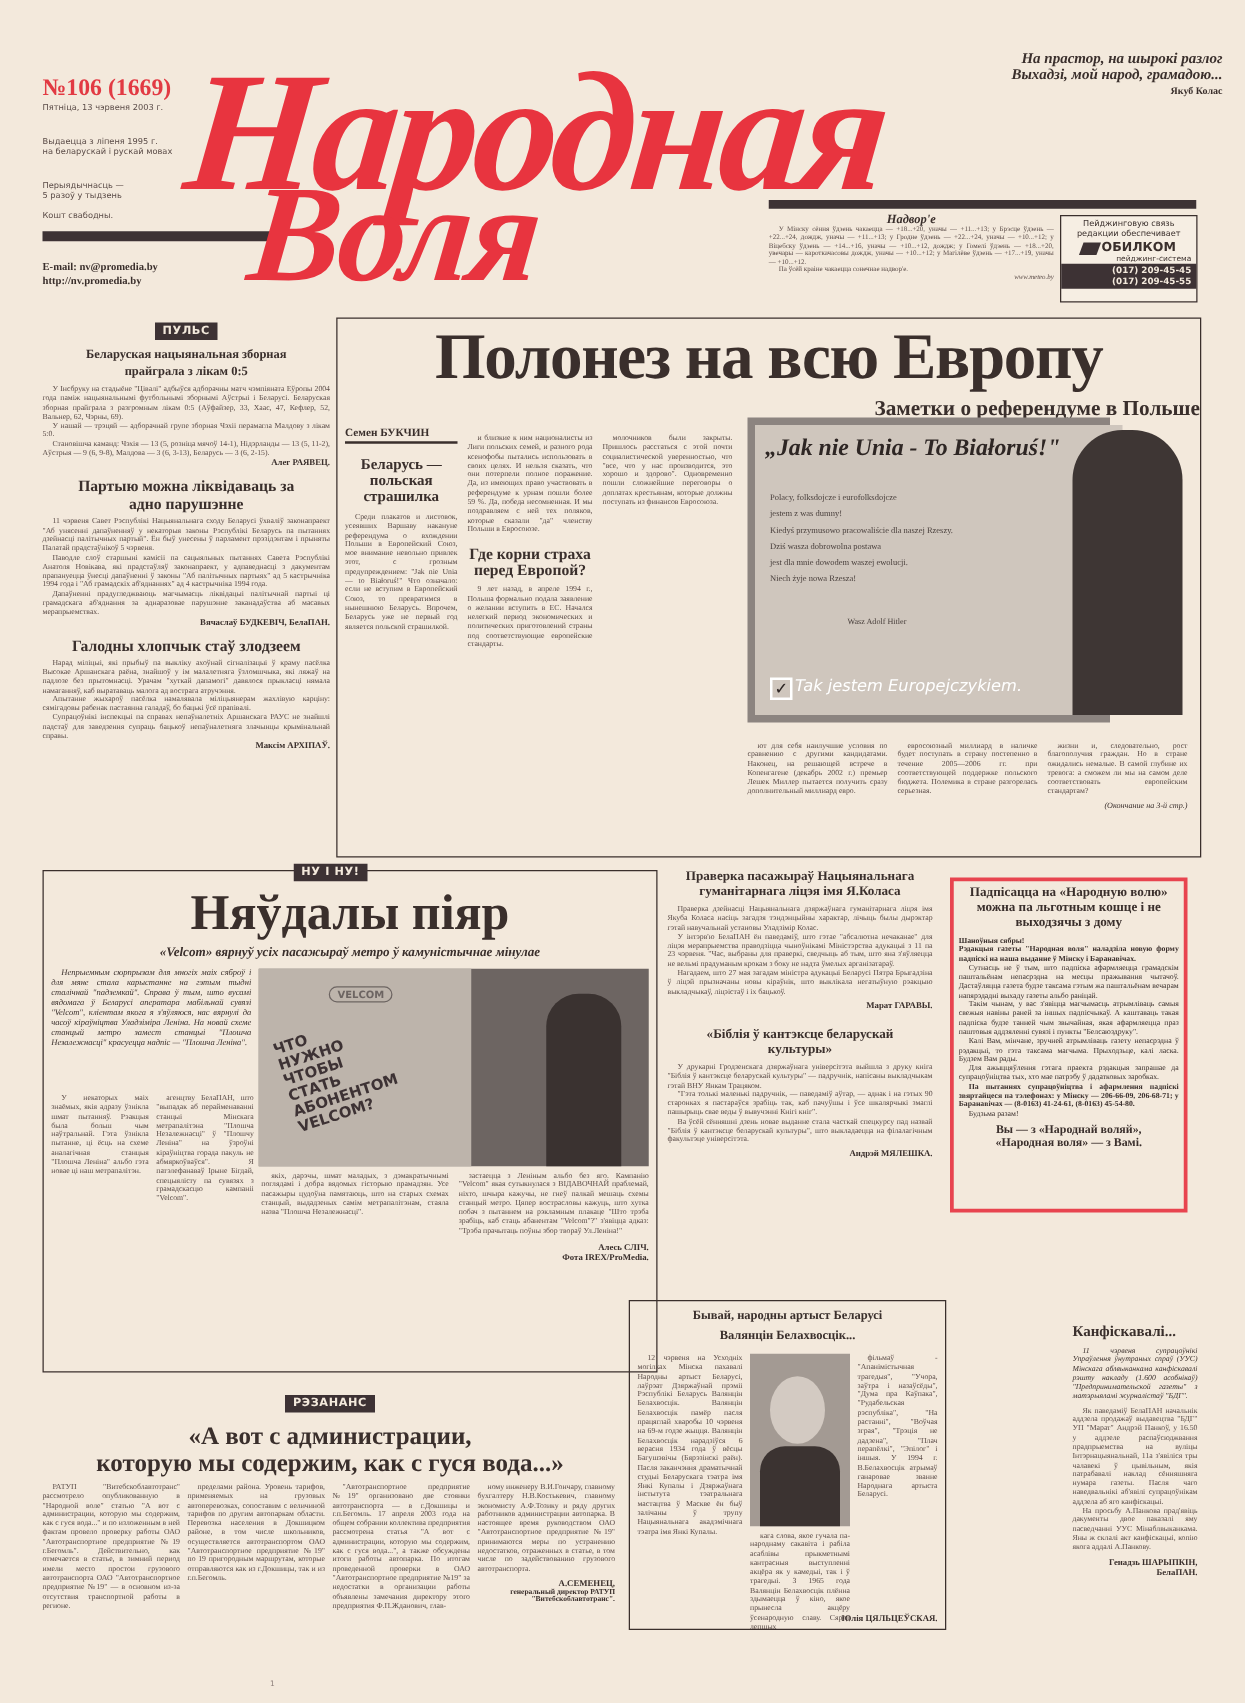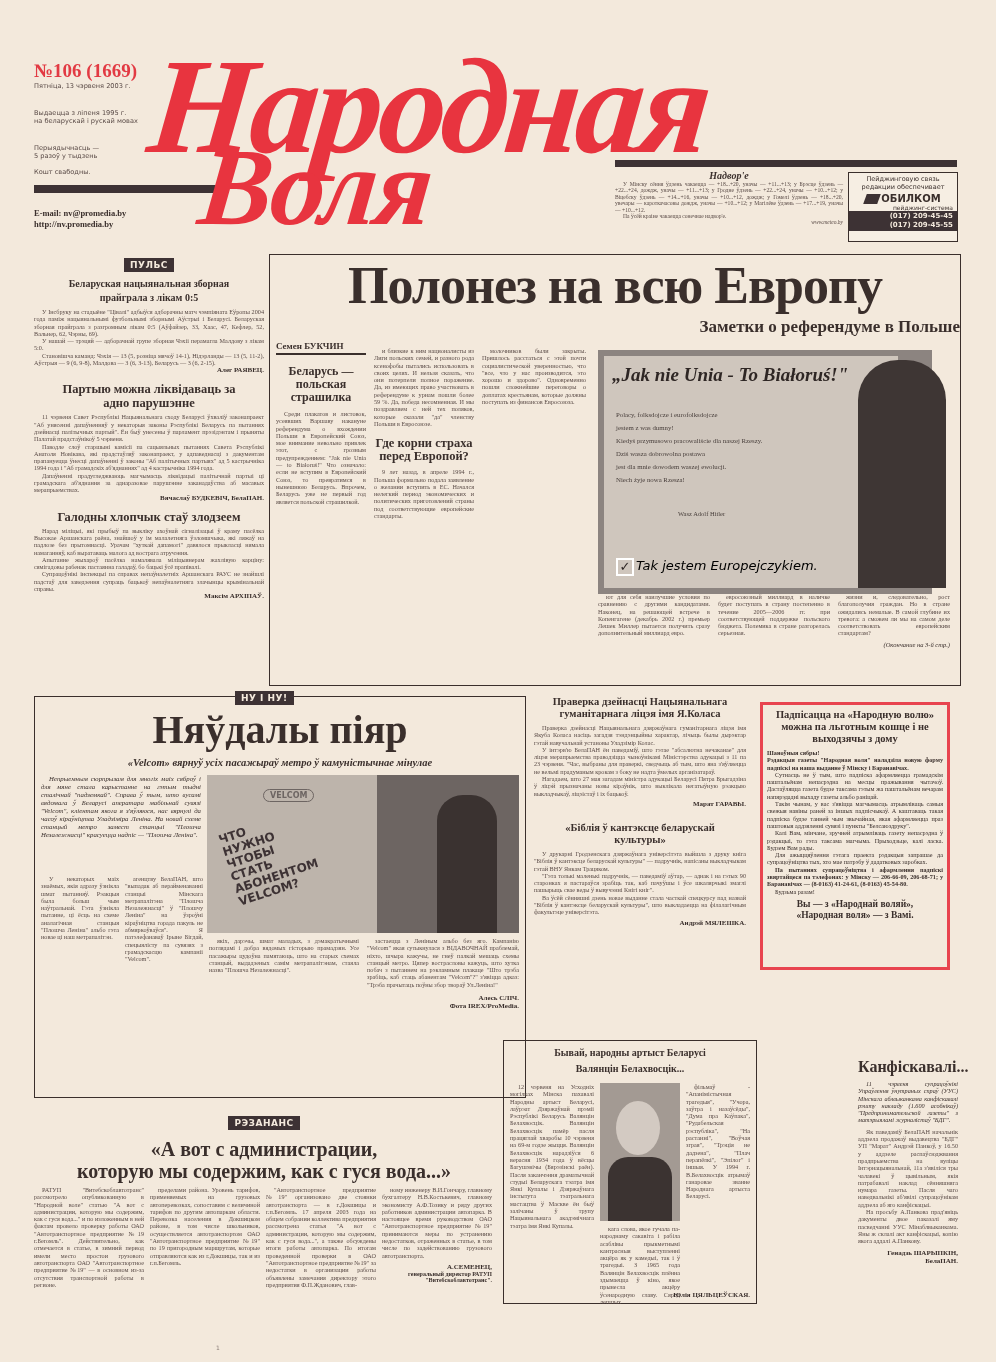--- a/index.html
+++ b/index.html
@@ -29,20 +29,25 @@
     <div>5 разоў у тыдзень</div>
     <div style="margin-top:7px;">Кошт свабодны.</div>
   </div>
   <div class="abs" style="left:34px;top:185px;width:182px;height:8px;background:#3d3234;"></div>
   <div class="abs serif" style="left:34px;top:208px;font-size:8.5px;font-weight:bold;color:#3a2f2c;">E-mail: nv@promedia.by</div>
   <div class="abs serif" style="left:34px;top:219px;font-size:8.5px;font-weight:bold;color:#3a2f2c;">http://nv.promedia.by</div>
 
   <div class="abs serif" style="left:150px;top:38px;font-size:136px;line-height:136px;font-style:italic;font-weight:bold;color:#e8343f;letter-spacing:-4px;transform:skewX(-6deg);">Народная</div>
   <div class="abs serif" style="left:200px;top:132px;font-size:110px;line-height:110px;font-style:italic;font-weight:bold;color:#e8343f;letter-spacing:-2px;transform:skewX(-6deg);">Воля</div>
 
+  <div class="abs serif it" style="left:760px;top:40px;width:218px;text-align:right;font-weight:bold;font-size:12px;line-height:13px;color:#3a2f2c;">
+    <div>На прастор, на шырокі разлог</div>
+    <div>Выхадзі, мой народ, грамадою...</div>
+    <div style="font-size:8px;font-style:normal;">Якуб Колас</div>
+  </div>
 
   <div class="abs" style="left:615px;top:160px;width:342px;height:7px;background:#3d3234;"></div>
 
   <div class="abs" style="left:615px;top:170px;width:228px;">
     <div class="serif it" style="text-align:center;font-weight:bold;font-size:10px;color:#3a2f2c;">Надвор'е</div>
     <div class="txt" style="font-size:5.6px;line-height:6.4px;">
       <p>У Мінску сёння ўдзень чакаецца — +18...+20, уначы — +11...+13; у Брэсце ўдзень — +22...+24, дождж, уначы — +11...+13; у Гродне ўдзень — +22...+24, уначы — +10...+12; у Віцебску ўдзень — +14...+16, уначы — +10...+12, дождж; у Гомелі ўдзень — +18...+20, увечары — кароткачасовы дождж, уначы — +10...+12; у Магілёве ўдзень — +17...+19, уначы — +10...+12.</p>
       <p>Па ўсёй краіне чакаецца сонечнае надвор'е.</p>
     </div>
     <div class="it" style="text-align:right;font-size:5.5px;color:#5a4b47;">www.meteo.by</div>
@@ -110,35 +115,35 @@
     <div class="txt">
         <p>9 лет назад, в апреле 1994 г., Польша формально подала заявление о желании вступить в ЕС. Начался нелегкий период экономических и политических приготовлений страны под соответствующие европейские стандарты.</p>
       </div>
   </div>
   <div class="col" style="left:212px;top:92px;width:104px;">
     <div class="txt">
         <p>молочников были закрыты. Пришлось расстаться с этой почти социалистической уверенностью, что "все, что у нас производится, это хорошо и здорово". Одновременно пошли сложнейшие переговоры о доплатах крестьянам, которые должны поступать из финансов Евросоюза.</p>
       </div>
   </div>
 
-  <div class="col" style="left:328px;top:95px;width:290px;height:244px;background:#8c8480;padding-left:44px;">
+  <div class="col" style="left:328px;top:79px;width:290px;height:244px;background:#8c8480;">
     <div class="abs" style="left:6px;top:6px;width:294px;height:232px;background:#cfc6bd;"></div>
     <div class="abs" style="left:260px;top:10px;width:88px;height:228px;background:#3e3634;border-radius:40px 40px 0 0;"></div>
     <div class="abs serif it" style="left:14px;top:14px;font-size:19px;font-weight:bold;color:#2e2624;">„Jak nie Unia - To Białoruś!"</div>
     <div class="abs serif" style="left:18px;top:58px;font-size:6.8px;line-height:13px;color:#4a403d;">
       <div>Polacy, folksdojcze i eurofolksdojcze</div>
       <div>jestem z was dumny!</div>
       <div>Kiedyś przymusowo pracowaliście dla naszej Rzeszy.</div>
       <div>Dziś wasza dobrowolna postawa</div>
       <div>jest dla mnie dowodem waszej ewolucji.</div>
       <div>Niech żyje nowa Rzesza!</div>
     </div>
     <div class="abs serif" style="left:80px;top:160px;font-size:6.5px;color:#4a403d;">Wasz Adolf Hitler</div>
     <div class="abs" style="left:18px;top:208px;width:14px;height:14px;border:2px solid #fff;font-size:13px;line-height:13px;color:#2e2624;text-align:center;">✓</div>
-    <div class="abs sans it" style="left:38px;top:208px;font-size:13px;color:#000000;">Tak jestem Europejczykiem.</div>
+    <div class="abs sans it" style="left:38px;top:208px;font-size:13px;color:#ffffff;">Tak jestem Europejczykiem.</div>
   </div>
 
   <div class="col" style="left:328px;top:338px;width:112px;">
     <div class="txt">
         <p>ют для себя наилучшие условия по сравнению с другими кандидатами. Наконец, на решающей встрече в Копенгагене (декабрь 2002 г.) премьер Лешек Миллер пытается получить сразу дополнительный миллиард евро.</p>
       </div>
   </div>
   <div class="col" style="left:448px;top:338px;width:112px;">
     <div class="txt">
         <p>евросоюзный миллиард в наличке будет поступать в страну постепенно в течение 2005—2006 гг. при соответствующей поддержке польского бюджета. Полемика в стране разгорелась серьезная.</p>
@@ -195,21 +200,21 @@
   <div class="col" style="left:332px;top:240px;width:152px;">
     <div class="txt">
         <p>застаецца з Леніным альбо без яго. Кампанію "Velcom" якая сутыкнулася з ВІДАВОЧНАЙ праблемай, ніхто, шчыра кажучы, не гнеў палкай мешаць схемы станцый метро. Цяпер вострасловы кажуць, што хутка побач з пытаннем на рэкламным плакаце "Што трэба зрабіць, каб стаць абанентам "Velcom"?" з'явіцца адказ: "Трэба прачытаць поўны збор твораў Ул.Леніна!"</p>
       </div>
     <div class="byline" style="margin-top:6px;">Алесь СЛІЧ.</div>
     <div class="byline">Фота IREX/ProMedia.</div>
   </div>
 </div>
 
 <div class="abs" style="left:534px;top:696px;width:212px;">
-  <div class="h2" style="font-size:10.5px;line-height:12px;padding:0 10px;">Праверка дзейнасці Нацыянальнага гуманітарнага ліцэя імя Я.Коласа</div>
+  <div class="h2" style="font-size:10.5px;line-height:12px;padding:0 10px;">Праверка пасажыраў Нацыянальнага гуманітарнага ліцэя імя Я.Коласа</div>
   <div class="txt" style="margin-top:4px;">
     <p>Праверка дзейнасці Нацыянальнага дзяржаўнага гуманітарнага ліцэя імя Якуба Коласа насіць загадзя тэндэнцыйны характар, лічыць былы дырэктар гэтай навучальнай установы Уладзімір Колас.</p>
     <p>У інтэрв'ю БелаПАН ён паведаміў, што гэтае "абсалютна нечаканае" для ліцэя мерапрыемства праводзіцца чыноўнікамі Міністэрства адукацыі з 11 па 23 чэрвеня. "Час, выбраны для праверкі, сведчыць аб тым, што яна з'яўляецца не вельмі прадуманым крокам з боку не надта ўмелых арганізатараў.</p>
     <p>Нагадаем, што 27 мая загадам міністра адукацыі Беларусі Пятра Брыгадзіна ў ліцэй прызначаны новы кіраўнік, што выклікала негатыўную рэакцыю выкладчыкаў, ліцэістаў і іх бацькоў.</p>
   </div>
   <div class="byline" style="margin-top:3px;">Марат ГАРАВЫ.</div>
 
   <div class="h2" style="font-size:10.5px;line-height:12px;margin-top:14px;padding:0 14px;">«Біблія ў кантэксце беларускай культуры»</div>
   <div class="txt" style="margin-top:4px;">
     <p>У друкарні Гродзенскага дзяржаўнага універсітэта выйшла з друку кніга "Біблія ў кантэксце беларускай культуры" — падручнік, напісаны выкладчыкам гэтай ВНУ Янкам Трацяком.</p>
@@ -258,21 +263,21 @@
   </div>
   <div class="col" style="left:182px;top:42px;width:64px;">
     <div class="txt">
         <p>фільмаў - "Апанімістычная трагедыя", "Учора, заўтра і назаўсёды", "Дума пра Каўпака", "Рудабельская рэспубліка", "На растанні", "Воўчая зграя", "Трэція не дадзена", "Плач перапёлкі", "Эпілог" і іншыя. У 1994 г. В.Белахвосцік атрымаў ганаровае званне Народнага артыста Беларусі.</p>
       </div>
   </div>
   <div class="byline" style="position:absolute;right:6px;bottom:4px;">Юлія ЦЯЛЬЦЕЎСКАЯ.</div>
 </div>
 
 <div class="abs" style="left:858px;top:1058px;width:100px;">
-  <div class="h2" style="font-size:16px;text-align:center;">Канфіскавалі...</div>
+  <div class="h2" style="font-size:12px;text-align:left;">Канфіскавалі...</div>
   <div class="txt it" style="margin-top:4px;color:#3a2f2c;">
       <p>11 чэрвеня супрацоўнікі Упраўлення ўнутраных спраў (УУС) Мінскага аблвыканкама канфіскавалі рэшту накладу (1.600 асобнікаў) "Предпринимательской газеты" з матэрыяламі журналістаў "БДГ".</p>
     </div>
   <div class="txt" style="margin-top:4px;">
     <p>Як паведаміў БелаПАН начальнік аддзела продажаў выдавецтва "БДГ" УП "Марат" Андрэй Панкоў, у 16.50 у аддзеле распаўсюджвання прадпрыемства на вуліцы Інтэрнацыянальнай, 11а з'явіліся тры чалавекі ў цывільным, якія патрабавалі наклад сённяшняга нумара газеты. Пасля чаго наведвальнікі аб'явілі супрацоўнікам аддзела аб яго канфіскацыі.</p>
     <p>На просьбу А.Панкова прад'явіць дакументы двое паказалі яму пасведчанні УУС Мінаблвыканкама. Яны ж склалі акт канфіскацыі, копію якога аддалі А.Панкову.</p>
   </div>
   <div class="byline" style="margin-top:4px;">Генадзь ШАРЫПКІН, БелаПАН.</div>
 </div>
 

